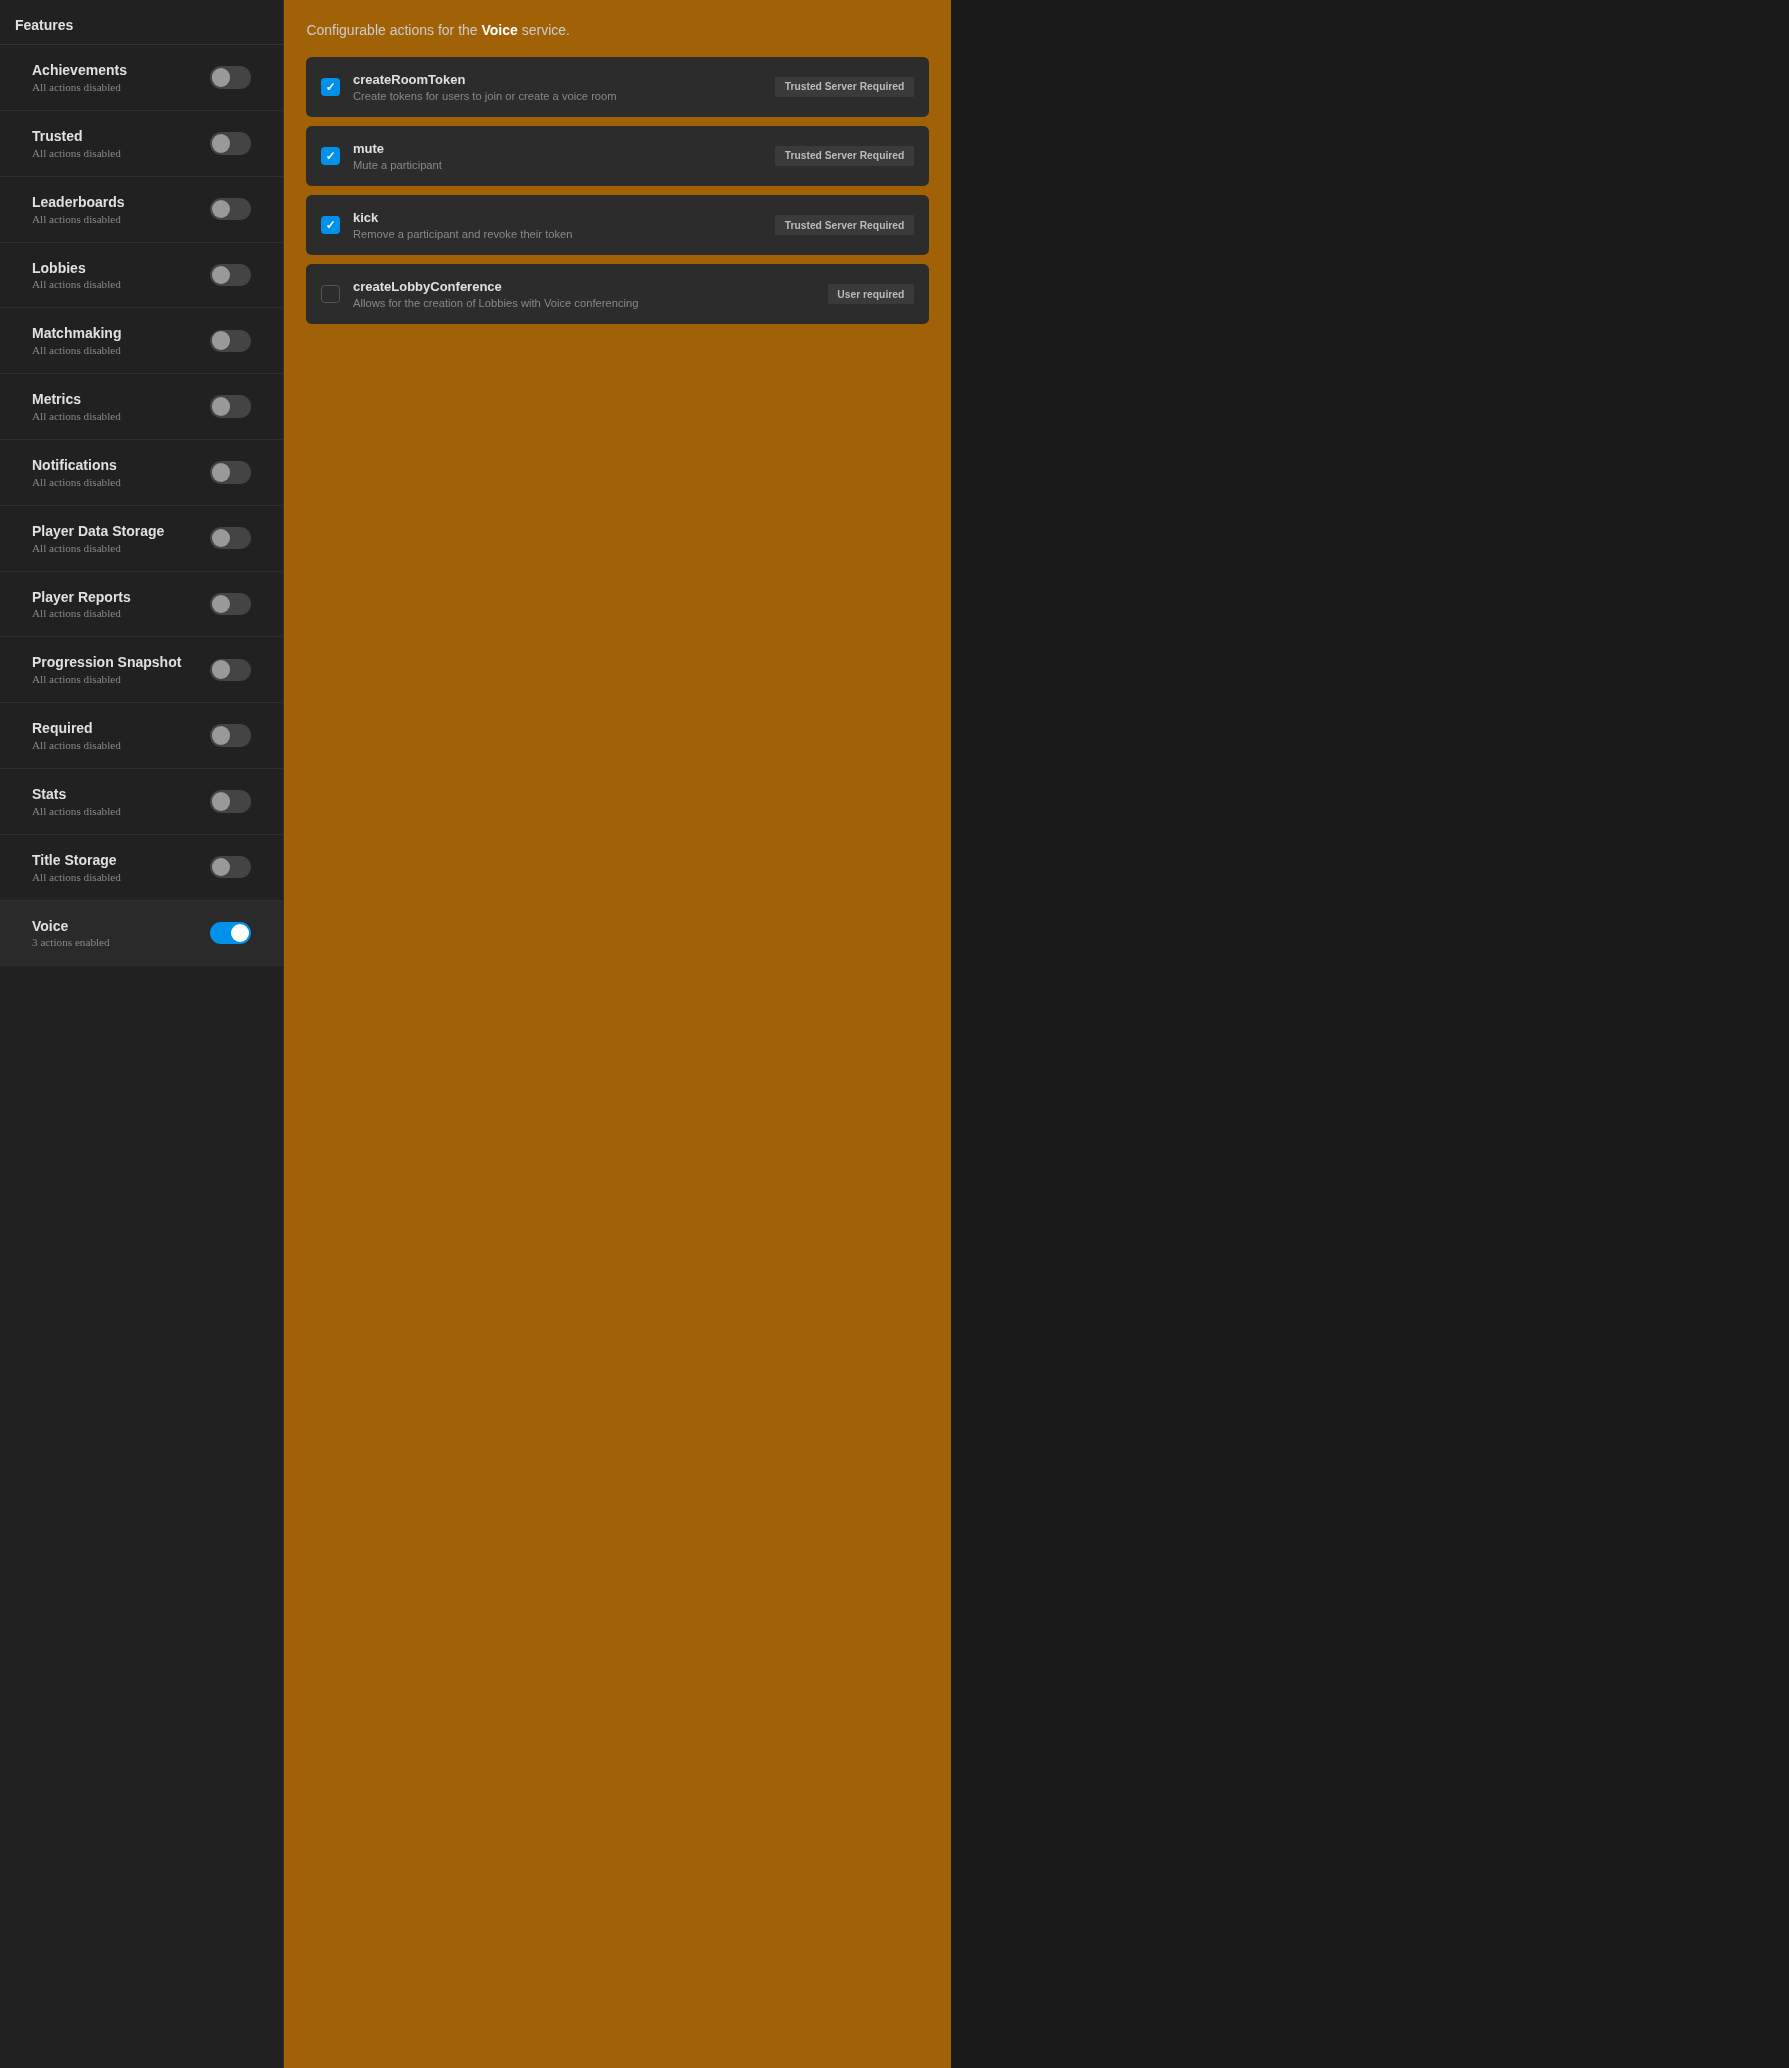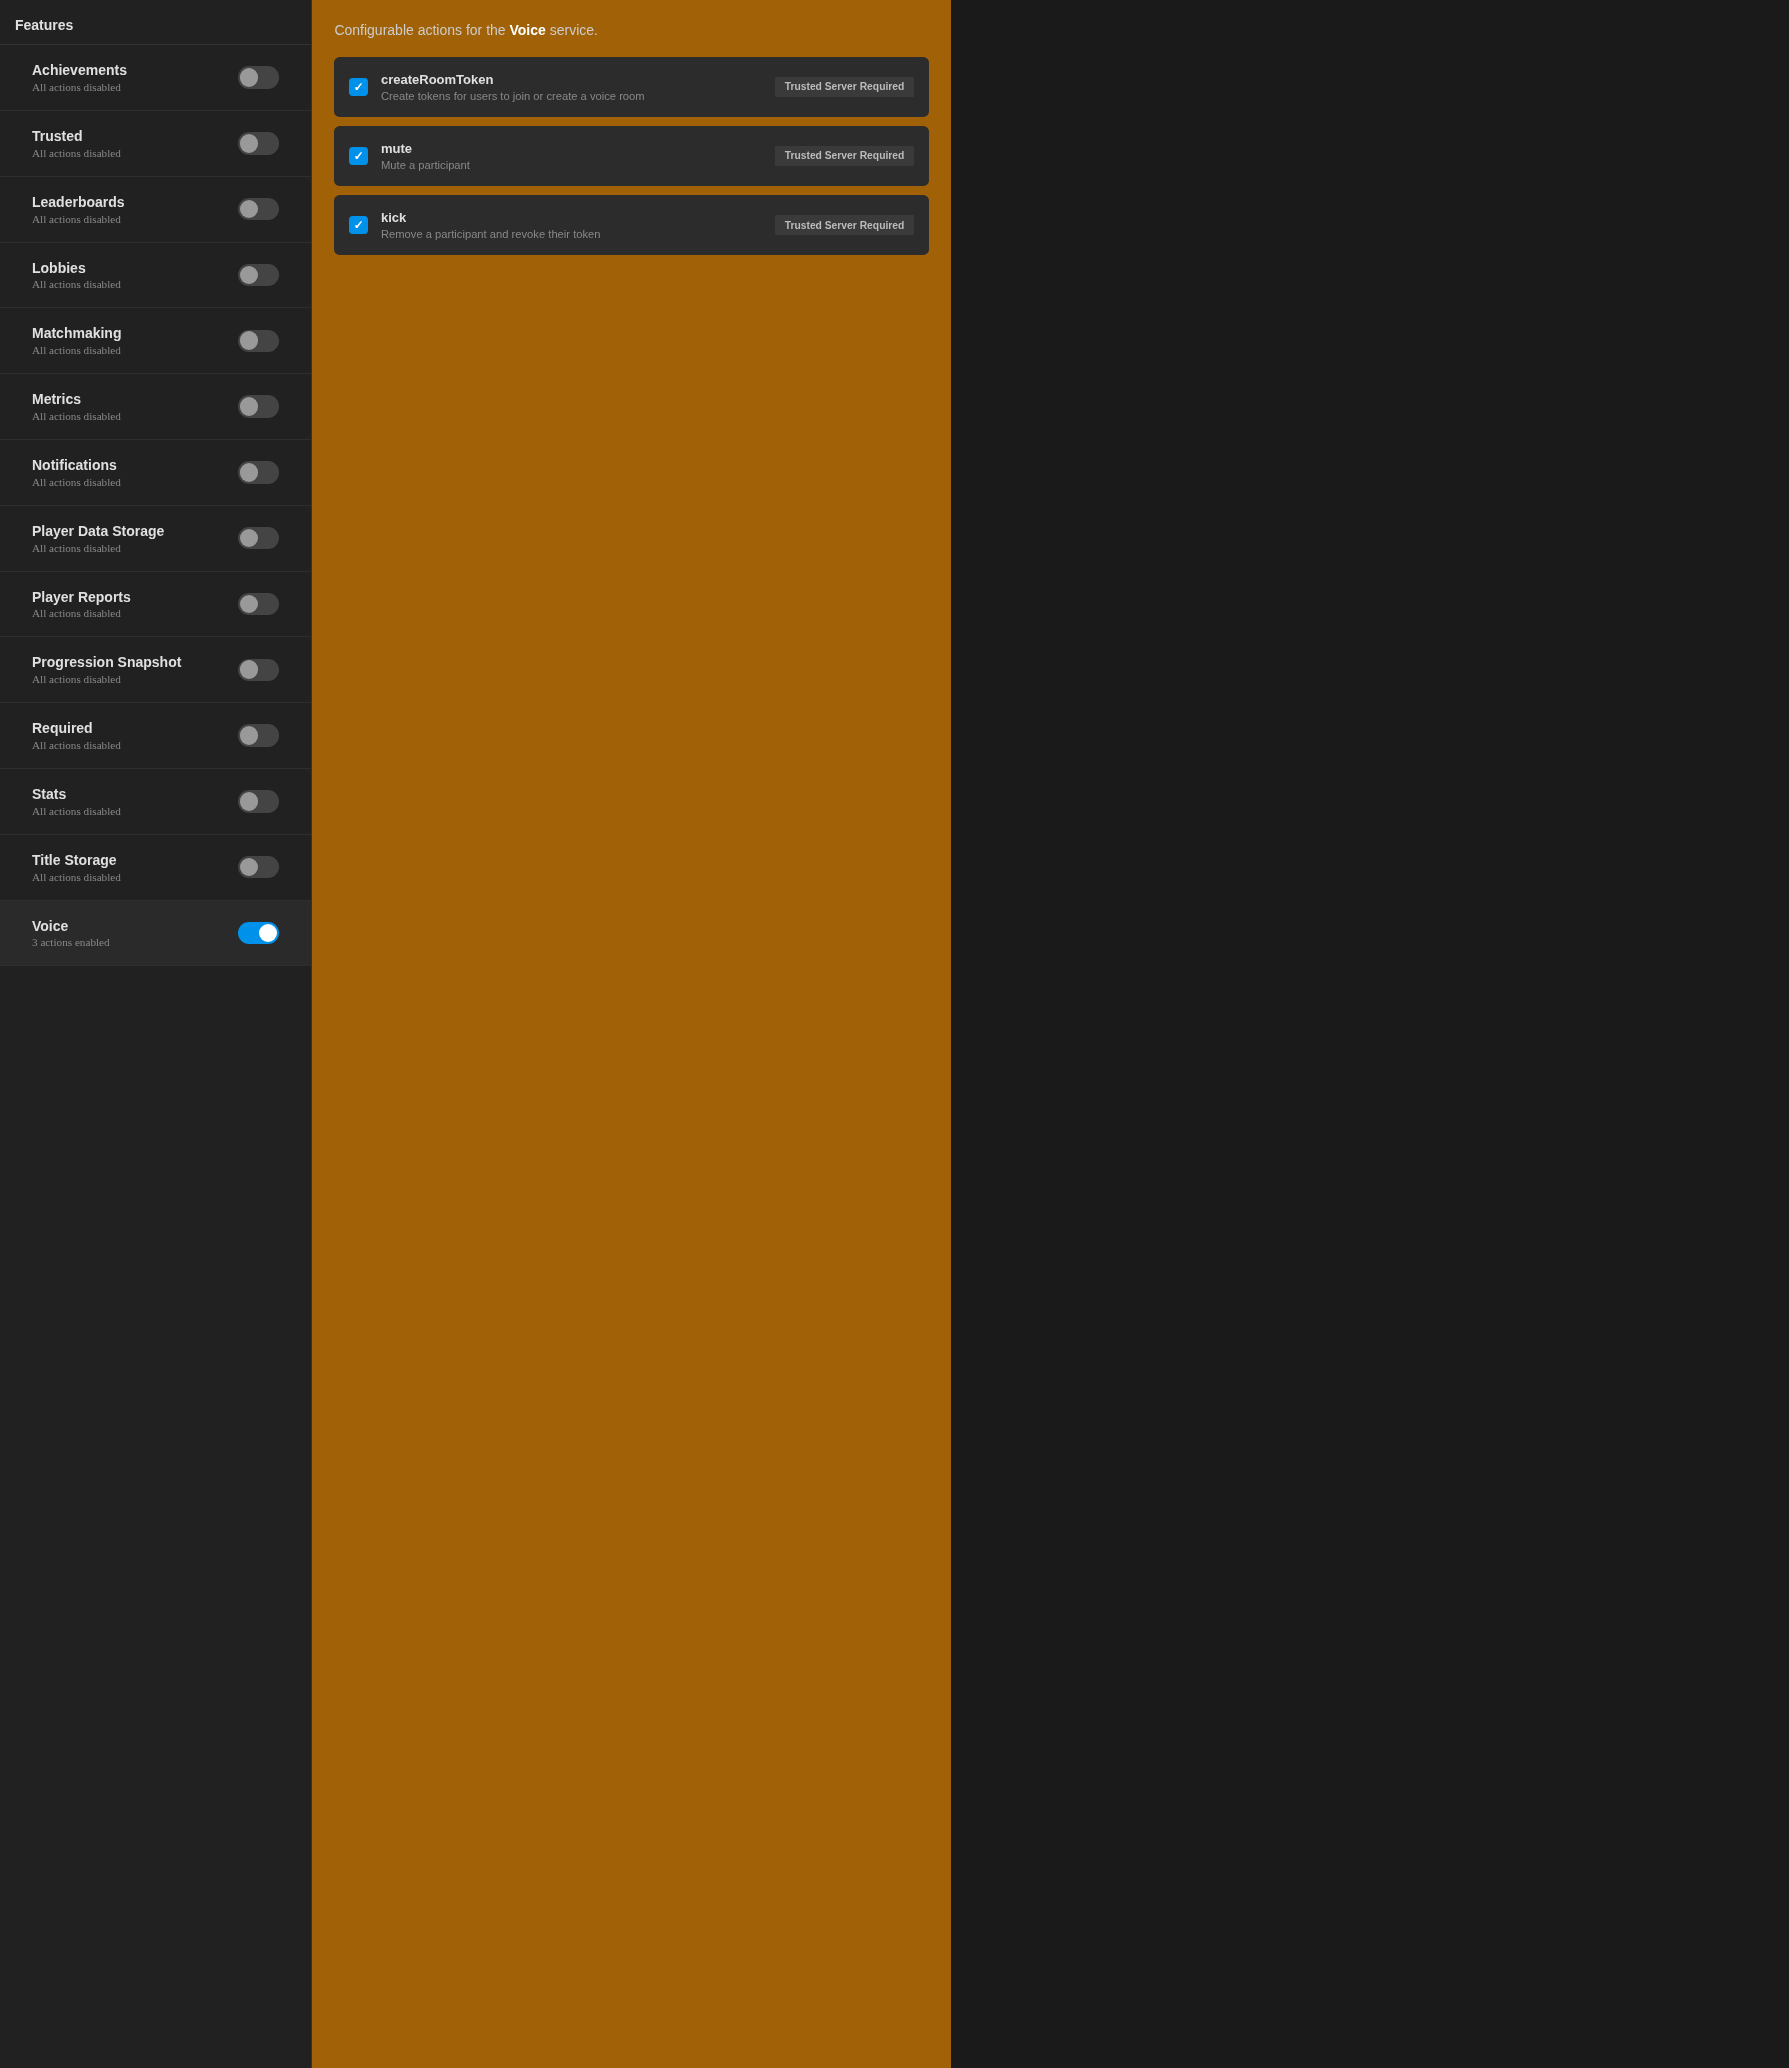--- a/index.html
+++ b/index.html
@@ -9,21 +9,21 @@
       color: #e0e0e0;
       width: 951px;
       min-height: 2069px;
     }
     .container {
       display: flex;
       width: 100%;
       min-height: 2069px;
     }
     .sidebar {
-      width: 312px;
+      width: 284px;
       background-color: #212121;
       border-right: 0.9px solid #333;
       flex-shrink: 0;
     }
     .sidebar-header {
       padding: 17px 15px 11.2px 15px;
       font-size: 14px;
       font-weight: 600;
       color: #e0e0e0;
       border-bottom: 0.9px solid #333;
@@ -289,16 +289,24 @@
         <div class="action-row">
           <div class="action-checkbox checked">
             <span class="checkmark">✓</span>
           </div>
           <div class="action-info">
             <div class="action-name">kick</div>
             <div class="action-desc">Remove a participant and revoke their token</div>
           </div>
           <div class="action-badge">Trusted Server Required</div>
         </div>
+        <div class="action-row">
+          <div class="action-checkbox unchecked"></div>
+          <div class="action-info">
+            <div class="action-name">createLobbyConference</div>
+            <div class="action-desc">Allows for the creation of Lobbies with Voice conferencing</div>
+          </div>
+          <div class="action-badge">User required</div>
+        </div>
       </div>
   </div>
 </div>
 
 
 </body></html>

